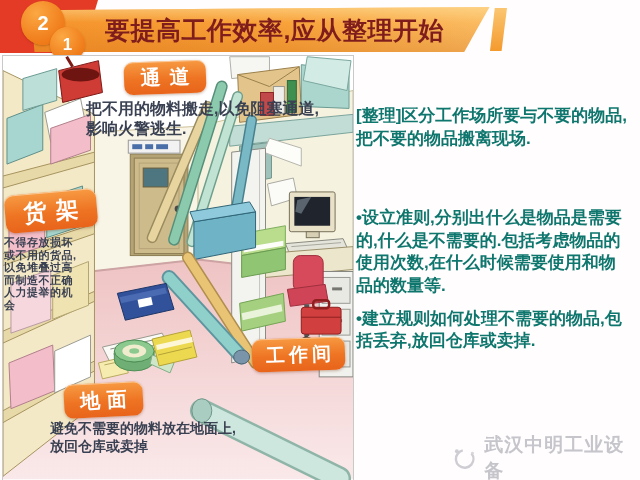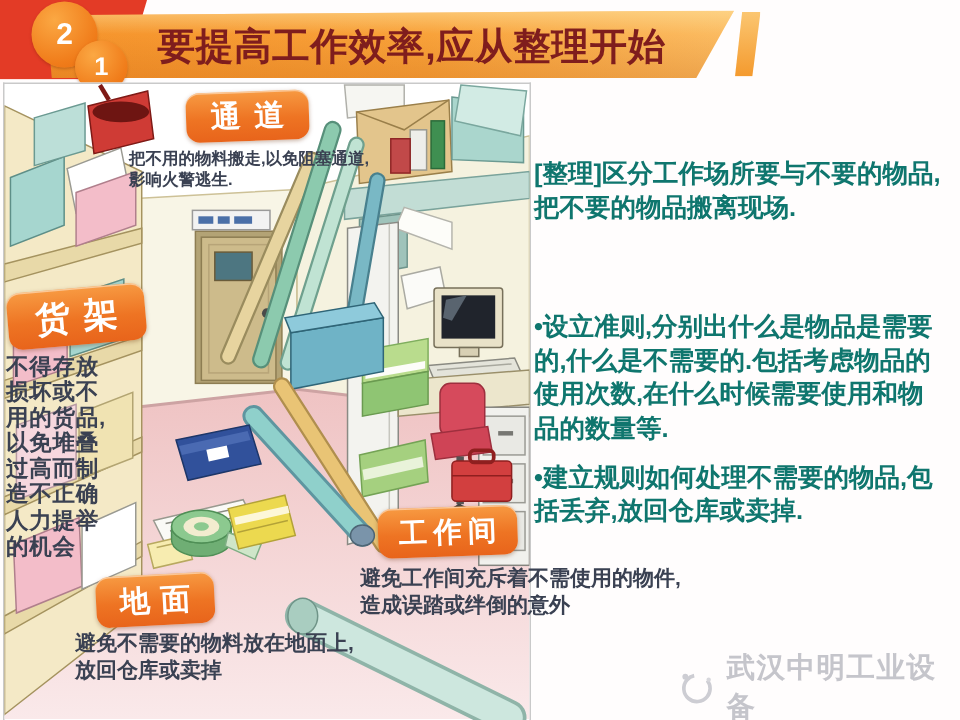--- a/index.html
+++ b/index.html
@@ -59,22 +59,22 @@
   .tag-shelf span    { letter-spacing:9px; padding-left:9px; }
   .tag-workshop { left:252px; top:338px; width:93px; height:33px; font-size:19px; transform:rotate(-2deg); }
   .tag-workshop span { letter-spacing:4px; padding-left:4px; }
   .tag-floor    { left:64px; top:383px;  width:79px; height:34px; font-size:20px; transform:rotate(-3deg); }
   .tag-floor span    { letter-spacing:7px; padding-left:7px; }
   
   .note {
     position:absolute; color:#3a4152; font-weight:600;
     white-space:pre-line; line-height:1.28;
   }
-  .note-passage  { left:86px;  top:99px;  width:282px; font-size:11px; }
-  .note-shelf    { left:4px;   top:236px; width:74px;  font-size:15px; line-height:1.14; letter-spacing:0.5px; }
+  .note-passage  { left:86px;  top:99px;  width:282px; font-size:16px; }
+  .note-shelf    { left:4px;   top:236px; width:74px;  font-size:11px; line-height:1.14; letter-spacing:0.5px; }
   .note-workshop { left:240px; top:377px; width:238px; font-size:14px; }
   .note-floor    { left:50px;  top:420px; width:242px; font-size:14px; }
   
   .sidebar {
     position:absolute; left:356px; top:105px; width:272px;
     color:#0f766e; font-weight:bold; font-size:17px; line-height:1.33;
   }
   .sidebar .intro  { margin:0 0 57px 0; }
   .sidebar .bullet { margin:0 0 10px 0; }
   
@@ -261,22 +261,20 @@
 影响火警逃生.</div>
 
   <div class="tag tag-shelf">
       <span>货架</span>
     </div>
   <div class="note note-shelf">不得存放损坏或不用的货品,以免堆叠过高而制造不正确人力提举的机会</div>
 
   <div class="tag tag-workshop">
       <span>工作间</span>
     </div>
-  <div class="note note-workshop">避免工作间充斥着不需使用的物件,
-造成误踏或绊倒的意外</div>
 
   <div class="tag tag-floor">
       <span>地面</span>
     </div>
   <div class="note note-floor">避免不需要的物料放在地面上,
 放回仓库或卖掉</div>
 
   <div class="sidebar">
     <p class="intro">[整理]区分工作场所要与不要的物品,把不要的物品搬离现场.</p>
     <p class="bullet">•设立准则,分别出什么是物品是需要的,什么是不需要的.包括考虑物品的使用次数,在什么时候需要使用和物品的数量等.</p>

